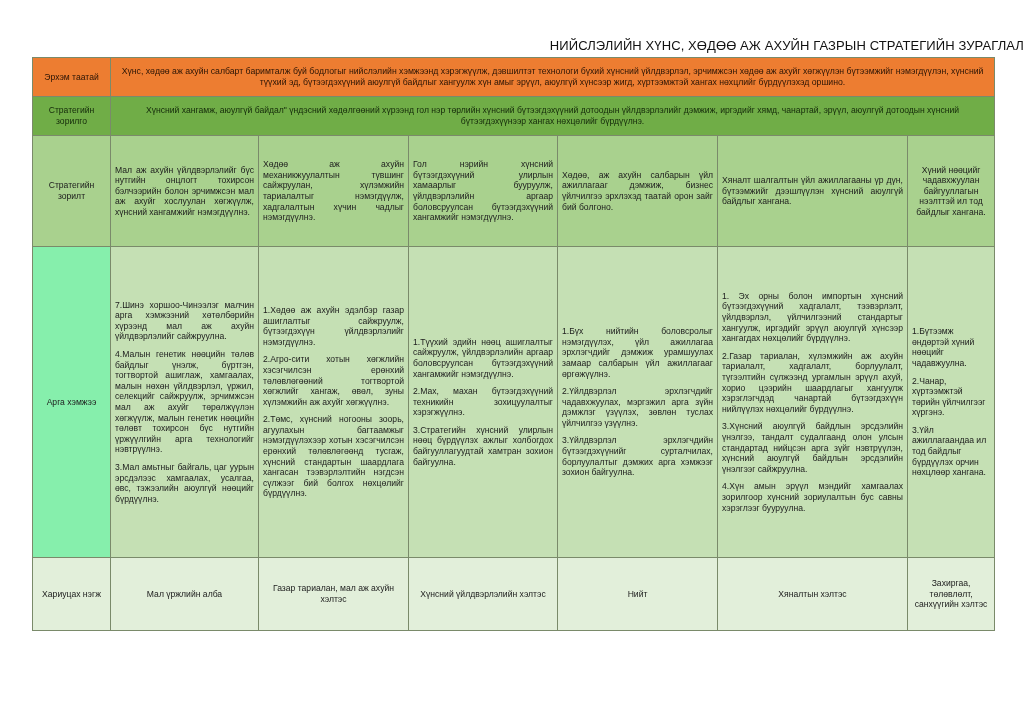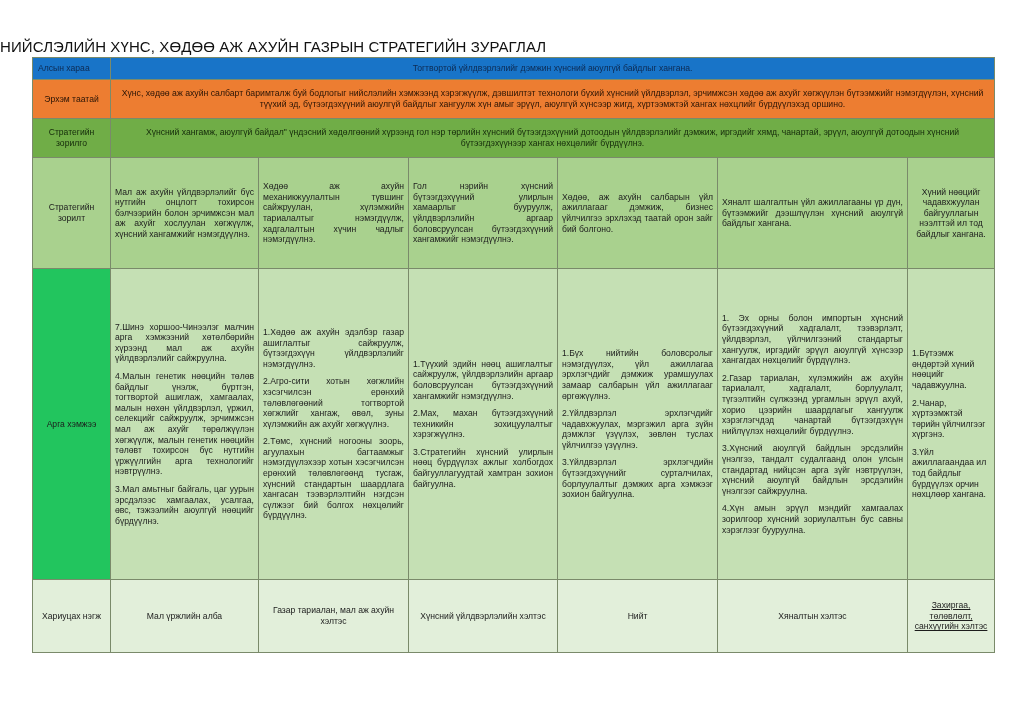--- a/index.html
+++ b/index.html
@@ -1,19 +1,19 @@
 <!DOCTYPE html>
 <html><head>
 <meta charset="utf-8">
 <style>
   html, body { margin: 0; padding: 0; background: #ffffff; }
   body { width: 1024px; height: 724px; position: relative; overflow: hidden;
          font-family: "Liberation Sans", sans-serif; color: #1c1c1c; }
-  .doc-title { position: absolute; top: 38px; left: 0; width: 1024px; text-align: left;
-               font-size: 15px; letter-spacing: 0.1px; color: #111; }
+  .doc-title { position: absolute; top: 38px; left: 0; width: 1024px; text-align: right;
+               font-size: 13px; letter-spacing: 0.1px; color: #111; }
   table.strat { position: absolute; top: 57px; left: 32px; width: 962px;
                 border-collapse: collapse; table-layout: fixed; font-size: 8.6px; line-height: 10.6px; }
   table.strat td { border: 1px solid #7a8a6a; vertical-align: middle; padding: 2px 4px; }
   .row-vision td { background: #1874c8; height: 17px; }
   .row-vision td.lbl { text-align: left; color: #0d2a52; padding-left: 5px; }
   .row-vision td.val { text-align: center; color: #0d2a52; }
   .row-mission td { background: #ed7d31; height: 34px; color: #2a1405; }
   .row-mission td.lbl { text-align: center; }
   .row-mission td.val { text-align: center; font-size: 8.7px; }
   .row-goal td { background: #70ad47; height: 34px; color: #142a0a; }
@@ -38,24 +38,20 @@
     <col style="width:78px">
     <col style="width:148px">
     <col style="width:150px">
     <col style="width:149px">
     <col style="width:160px">
     <col style="width:190px">
     <col style="width:87px">
   </colgroup>
 
   <tbody>
-      <tr class="row-vision">
-    <td class="lbl" style="background: rgb(24, 116, 200);">Алсын хараа</td>
-    <td class="val" colspan="6" style="background: rgb(24, 116, 200);">Тогтвортой үйлдвэрлэлийг дэмжин хүнсний аюулгүй байдлыг хангана.</td>
-  </tr>
 
   <tr class="row-mission">
     <td class="lbl" style="background: rgb(237, 125, 49);">Эрхэм таатай</td>
     <td class="val" colspan="6" style="background: rgb(237, 125, 49);">Хүнс, хөдөө аж ахуйн салбарт баримталж буй бодлогыг нийслэлийн хэмжээнд хэрэгжүүлж, дэвшилтэт технологи бүхий хүнсний үйлдвэрлэл, эрчимжсэн хөдөө аж ахуйг хөгжүүлэн бүтээмжийг нэмэгдүүлэн, хүнсний түүхий эд, бүтээгдэхүүний аюулгүй байдлыг хангуулж хүн амыг эрүүл, аюулгүй хүнсээр жигд, хүртээмжтэй хангах нөхцлийг бүрдүүлэхэд оршино.</td>
   </tr>
 
   <tr class="row-goal">
     <td class="lbl" style="background: rgb(112, 173, 71);">Стратегийн зорилго</td>
     <td class="val" colspan="6" style="background: rgb(112, 173, 71);">Хүнсний хангамж, аюулгүй байдал" үндэсний хөдөлгөөний хүрээнд гол нэр төрлийн хүнсний бүтээгдэхүүний дотоодын үйлдвэрлэлийг дэмжиж, иргэдийг хямд, чанартай, эрүүл, аюулгүй дотоодын хүнсний бүтээгдэхүүнээр хангах нөхцөлийг бүрдүүлнэ.</td>
   </tr>
@@ -64,21 +60,21 @@
     <td class="side" style="background: rgb(169, 209, 142); margin-left: 40px;">Стратегийн зорилт</td>
     <td class="just" style="background: rgb(169, 209, 142);">Мал аж ахуйн үйлдвэрлэлийг бүс нутгийн онцлогт тохирсон бэлчээрийн болон эрчимжсэн мал аж ахуйг хослуулан хөгжүүлж, хүнсний хангамжийг нэмэгдүүлнэ.</td>
     <td class="just" style="background: rgb(169, 209, 142);">Хөдөө аж ахуйн механикжуулалтын түвшинг сайжруулан, хүлэмжийн тариалалтыг нэмэгдүүлж, хадгалалтын хүчин чадлыг нэмэгдүүлнэ.</td>
     <td class="just" style="background: rgb(169, 209, 142);">Гол нэрийн хүнсний бүтээгдэхүүний улирлын хамаарлыг бууруулж, үйлдвэрлэлийн аргаар боловсруулсан бүтээгдэхүүний хангамжийг нэмэгдүүлнэ.</td>
     <td class="just" style="background: rgb(169, 209, 142);">Хөдөө, аж ахуйн салбарын үйл ажиллагааг дэмжиж, бизнес үйлчилгээ эрхлэхэд таатай орон зайг бий болгоно.</td>
     <td class="just" style="background: rgb(169, 209, 142);">Хяналт шалгалтын үйл ажиллагааны үр дүн, бүтээмжийг дээшлүүлэн хүнсний аюулгүй байдлыг хангана.</td>
     <td class="center" style="background: rgb(169, 209, 142);">Хүний нөөцийг чадавхжуулан байгууллагын нээлттэй ил тод байдлыг хангана.</td>
   </tr>
 
   <tr class="row-act">
-    <td class="side" style="background: #22c55e;">Арга хэмжээ</td>
+    <td class="side" style="background: #86efac;">Арга хэмжээ</td>
     <td style="background: rgb(197, 224, 180);">
       <p class="para">7.Шинэ хоршоо-Чинээлэг малчин арга хэмжээний хөтөлбөрийн хүрээнд мал аж ахуйн үйлдвэрлэлийг сайжруулна.</p>
       <p class="para">4.Малын генетик нөөцийн төлөв байдлыг үнэлж, бүртгэн, тогтвортой ашиглаж, хамгаалах, малын нөхөн үйлдвэрлэл, үржил, селекцийг сайжруулж, эрчимжсэн мал аж ахуйг төрөлжүүлэн хөгжүүлж, малын генетик нөөцийн төлөвт тохирсон бүс нутгийн үржүүлгийн арга технологийг нэвтрүүлнэ.</p>
       <p class="para">3.Мал амьтныг байгаль, цаг уурын эрсдэлээс хамгаалах, усалгаа, өвс, тэжээлийн аюулгүй нөөцийг бүрдүүлнэ.</p>
     </td>
     <td style="background: rgb(197, 224, 180);">
       <p class="para">1.Хөдөө аж ахуйн эдэлбэр газар ашиглалтыг сайжруулж, бүтээгдэхүүн үйлдвэрлэлийг нэмэгдүүлнэ.</p>
       <p class="para">2.Агро-сити хотын хөгжлийн хэсэгчилсэн ерөнхий төлөвлөгөөний тогтвортой хөгжлийг хангаж, өвөл, зуны хүлэмжийн аж ахуйг хөгжүүлнэ.</p>
       <p class="para">2.Төмс, хүнсний ногооны зоорь, агуулахын багтаамжыг нэмэгдүүлэхээр хотын хэсэгчилсэн ерөнхий төлөвлөгөөнд тусгаж, хүнсний стандартын шаардлага хангасан тээвэрлэлтийн нэгдсэн сүлжээг бий болгох нөхцөлийг бүрдүүлнэ.</p>
     </td>
@@ -105,16 +101,16 @@
     </td>
   </tr>
 
   <tr class="row-unit">
     <td style="background: rgb(226, 239, 218);">Хариуцах нэгж</td>
     <td style="background: rgb(226, 239, 218);">Мал үржлийн алба</td>
     <td style="background: rgb(226, 239, 218);">Газар тариалан, мал аж ахуйн хэлтэс</td>
     <td style="background: rgb(226, 239, 218);">Хүнсний үйлдвэрлэлийн хэлтэс</td>
     <td style="background: rgb(226, 239, 218);">Нийт</td>
     <td style="background: rgb(226, 239, 218);">Хяналтын хэлтэс</td>
-    <td style="background: rgb(226, 239, 218); text-decoration: underline;">Захиргаа, төлөвлөлт, санхүүгийн хэлтэс</td>
+    <td style="background: rgb(226, 239, 218);">Захиргаа, төлөвлөлт, санхүүгийн хэлтэс</td>
   </tr>
 </tbody>
   </table>
 
 </body></html>

